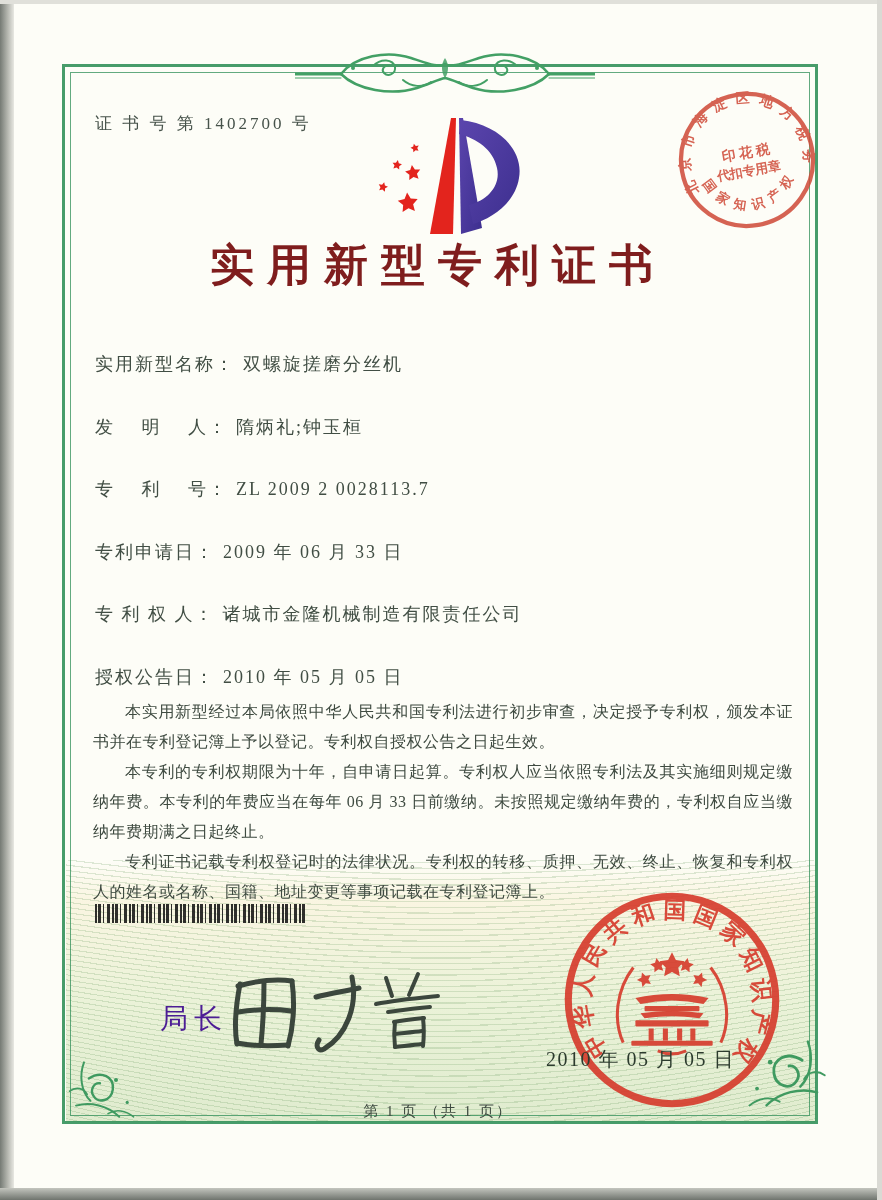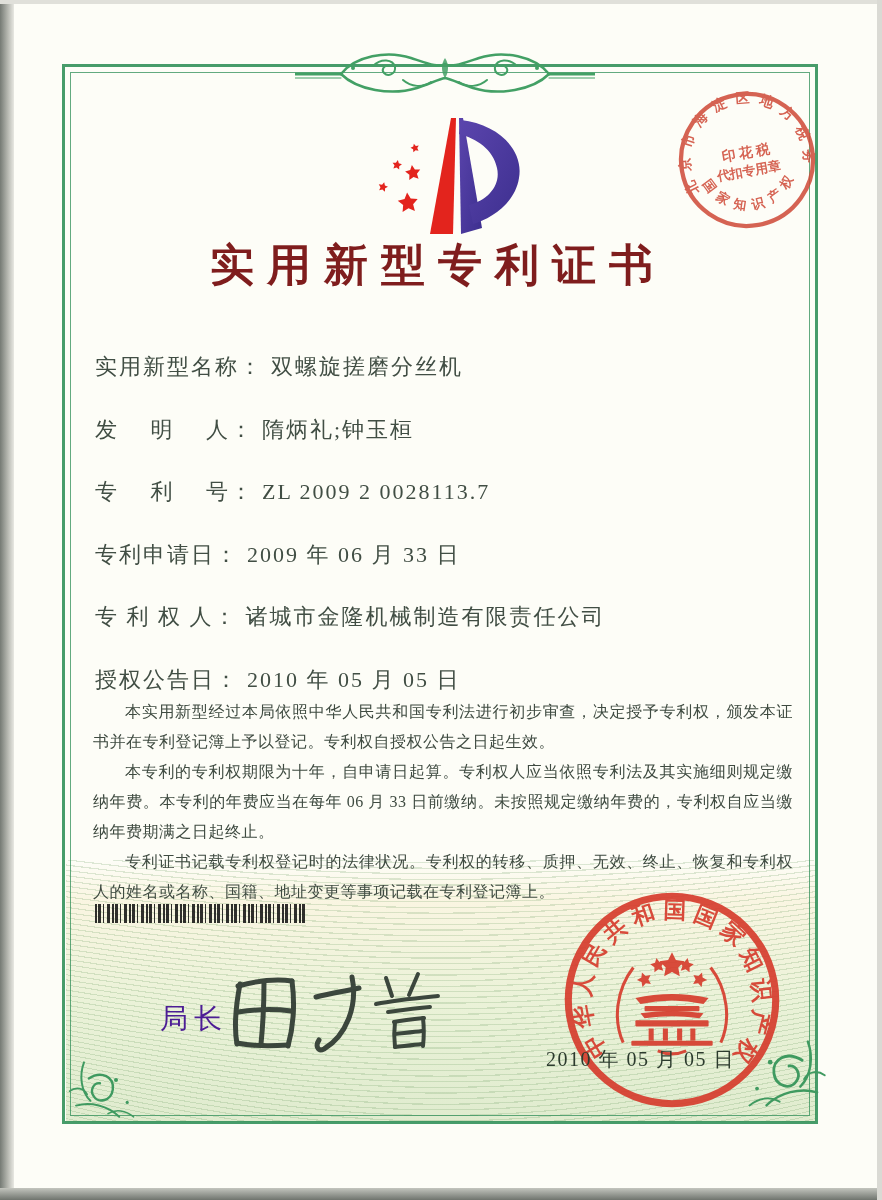--- a/index.html
+++ b/index.html
@@ -38,21 +38,21 @@
     letter-spacing:3px; color:#46524a; z-index:2; }
 
   .logo-svg { position:absolute; left:368px; top:116px; width:160px; height:124px; z-index:2; }
 
   .tax-stamp { position:absolute; left:661px; top:74px; width:172px; height:172px; z-index:3; }
 
   .title { position:absolute; left:118px; top:236px; width:640px; text-align:center;
     font-size:44px; font-weight:700; letter-spacing:13px; color:#7f1d1d; z-index:2; }
 
   .fields { position:absolute; left:95px; top:352px; width:700px; z-index:2; }
-  .row { position:absolute; left:0; white-space:pre; font-size:22px; letter-spacing:2px; color:#414e44; }
+  .row { position:absolute; left:0; white-space:pre; font-size:18px; letter-spacing:2px; color:#414e44; }
   .row .lbl { margin-right:8px; }
   .row0{top:0} .row1{top:63px} .row2{top:125px} .row3{top:188px} .row4{top:250px} .row5{top:313px}
 
   .body-text { position:absolute; left:93px; top:697px; width:700px; z-index:2;
     font-size:16px; line-height:30px; letter-spacing:.5px; color:#3f4b41; text-align:justify; }
   .body-text p { text-indent:2em; margin:0; }
 
   .barcode { position:absolute; left:95px; top:904px; width:212px; height:19px; z-index:2; opacity:.88;
     background:
       repeating-linear-gradient(90deg,
@@ -128,20 +128,21 @@
       <path d="M36,28 C52,18 68,26 66,42 C64,56 48,60 42,50 C37,43 42,33 50,34" stroke-width="3"></path>
       <path d="M30,8 C24,24 26,44 38,56" stroke-width="2.5"></path>
       <path d="M20,62 C38,57 60,62 74,76" stroke-width="2.5"></path>
       <path d="M60,72 C70,66 82,68 92,76" stroke-width="2"></path>
       <path d="M12,44 C20,38 30,40 34,48" stroke-width="2"></path>
       <circle cx="70" cy="30" r="2.5" fill="#3f9a60" stroke="none"></circle>
       <circle cx="84" cy="58" r="2" fill="#3f9a60" stroke="none"></circle>
     </g>
   </svg>
 
+  <div class="cert-no">证 书 号 第 1402700 号</div>
 
   <svg class="logo-svg" viewBox="0 0 160 124">
     <defs>
       <path id="lstar" d="M0,-10 2.94,-4.05 9.51,-3.09 4.76,1.55 5.88,8.09 0,5 -5.88,8.09 -4.76,1.55 -9.51,-3.09 -2.94,-4.05Z"></path>
       <linearGradient id="pgrad" x1="0" y1="0" x2="1" y2="1">
         <stop offset="0" stop-color="#5b45ad"></stop>
           <stop offset="1" stop-color="#3d2f8f"></stop>
       </linearGradient>
     </defs>
     <polygon points="83,2 88,2 85,118 62,118" fill="#e3241d"></polygon>
@@ -245,18 +246,19 @@
         <rect x="-40" y="40" width="80" height="5" rx="1"></rect>
         <path d="M-48,42 C-58,20 -55,-10 -38,-32" fill="none" stroke="#d6392a" stroke-width="3"></path>
         <path d="M48,42 C58,20 55,-10 38,-32" fill="none" stroke="#d6392a" stroke-width="3"></path>
         <path d="M-14,50 Q0,56 14,50" fill="none" stroke="#d6392a" stroke-width="3"></path>
       </g>
     </g>
   </svg>
 
   <div class="seal-date">2010 年 05 月 05 日</div>
 
+  <div class="footer">第 1 页 （共 1 页）</div>
 
   <div class="scan-left"></div>
   <div class="scan-bottom"></div>
   <div class="scan-top"></div>
   <div class="scan-right"></div>
 </div>
 
 </body></html>

